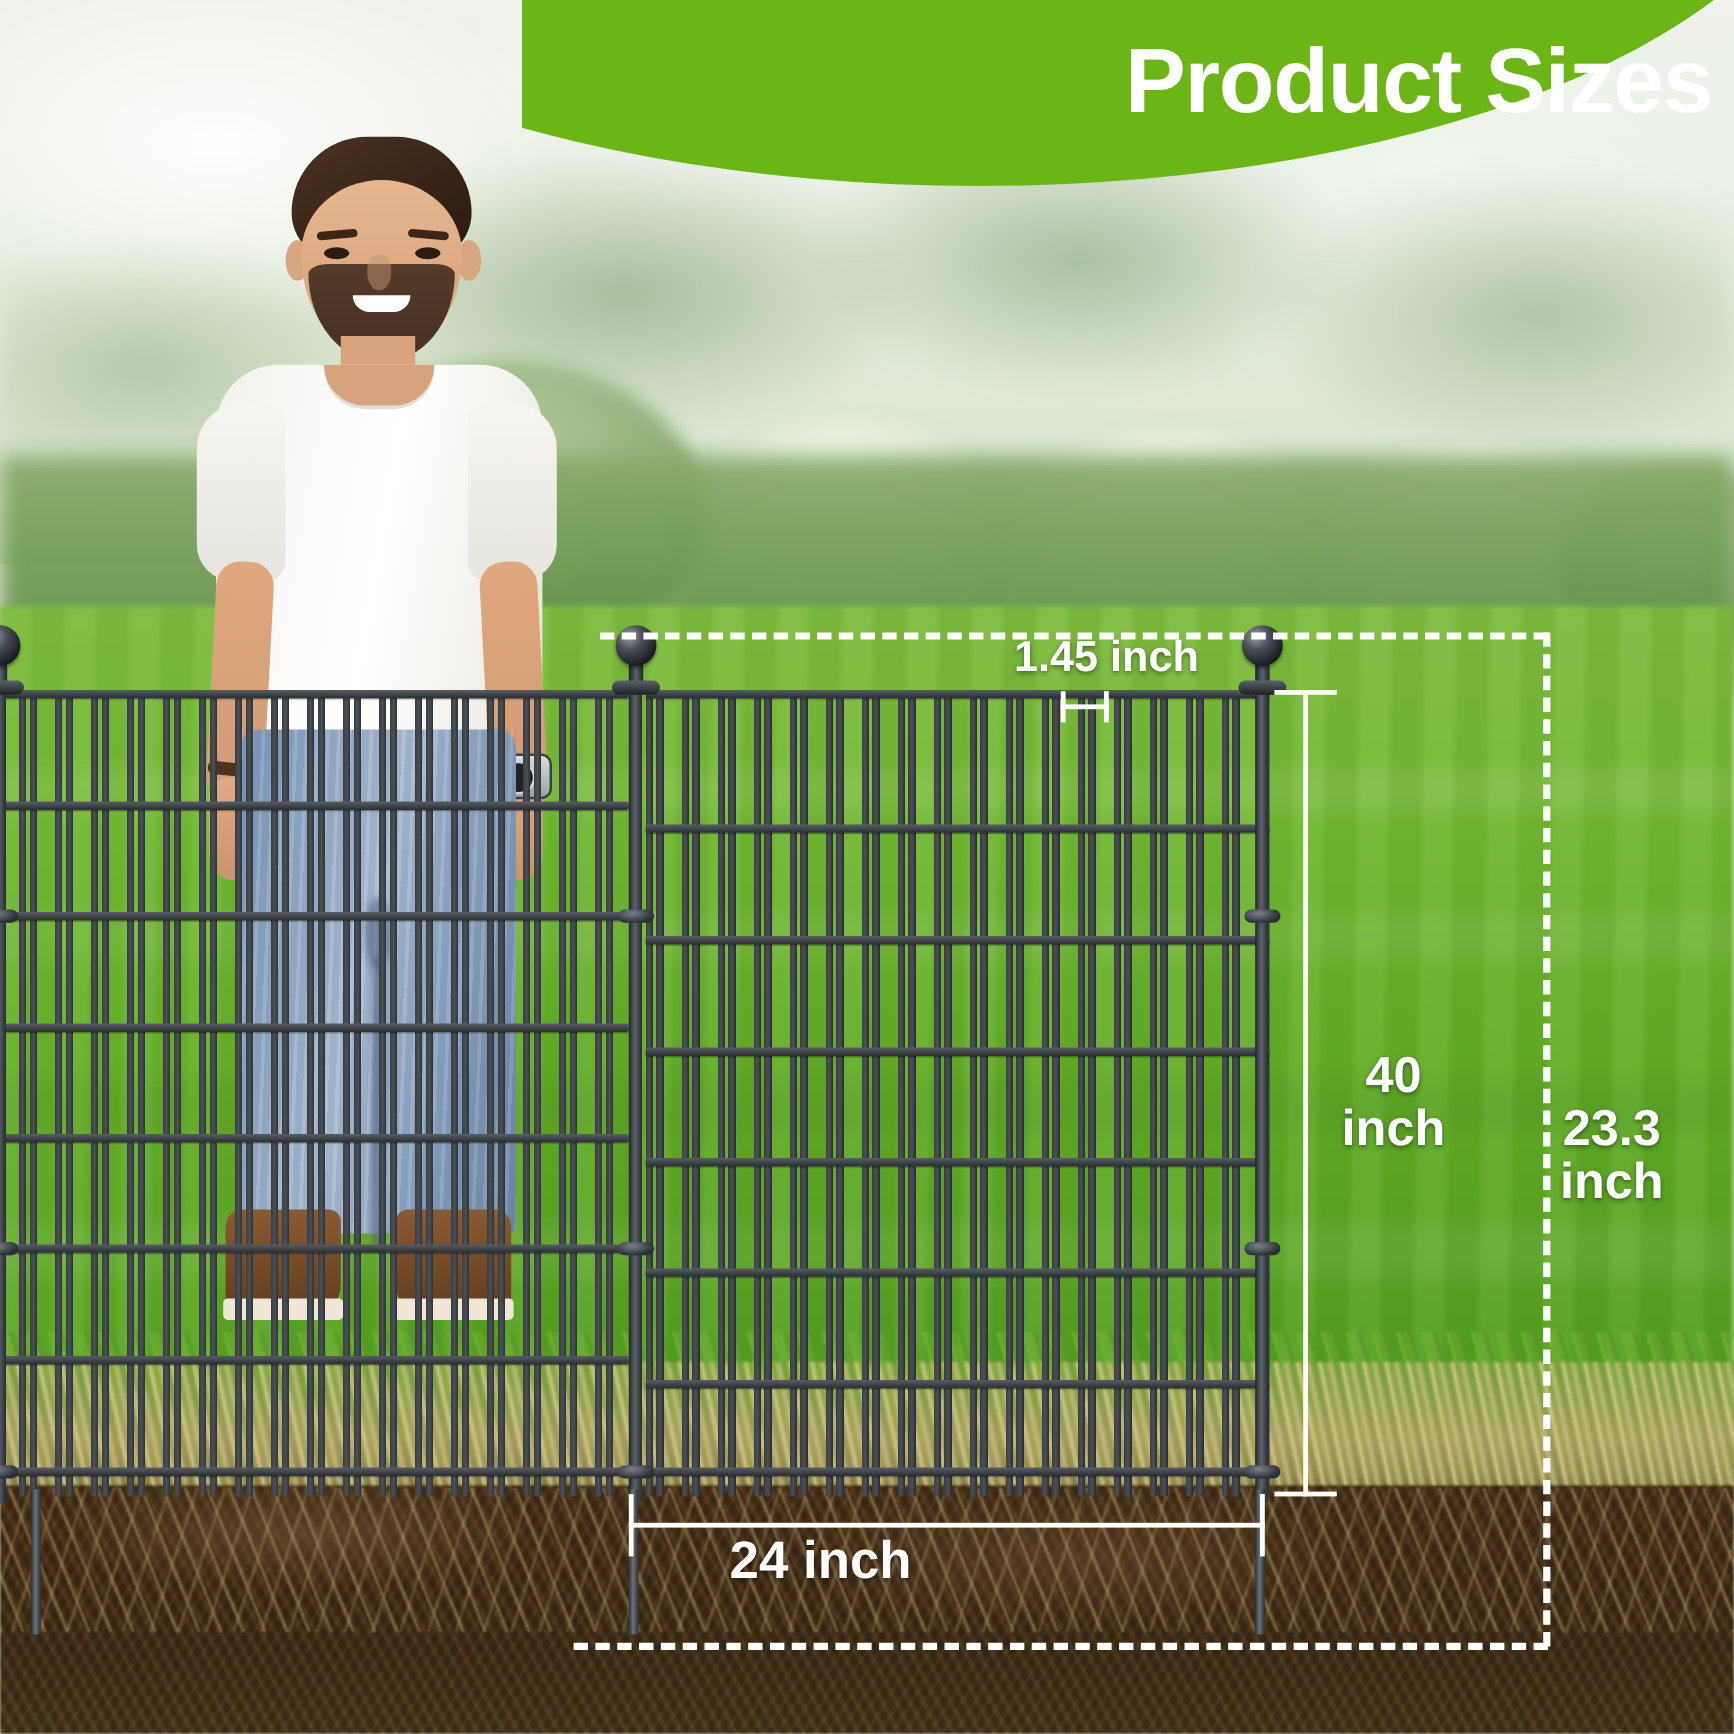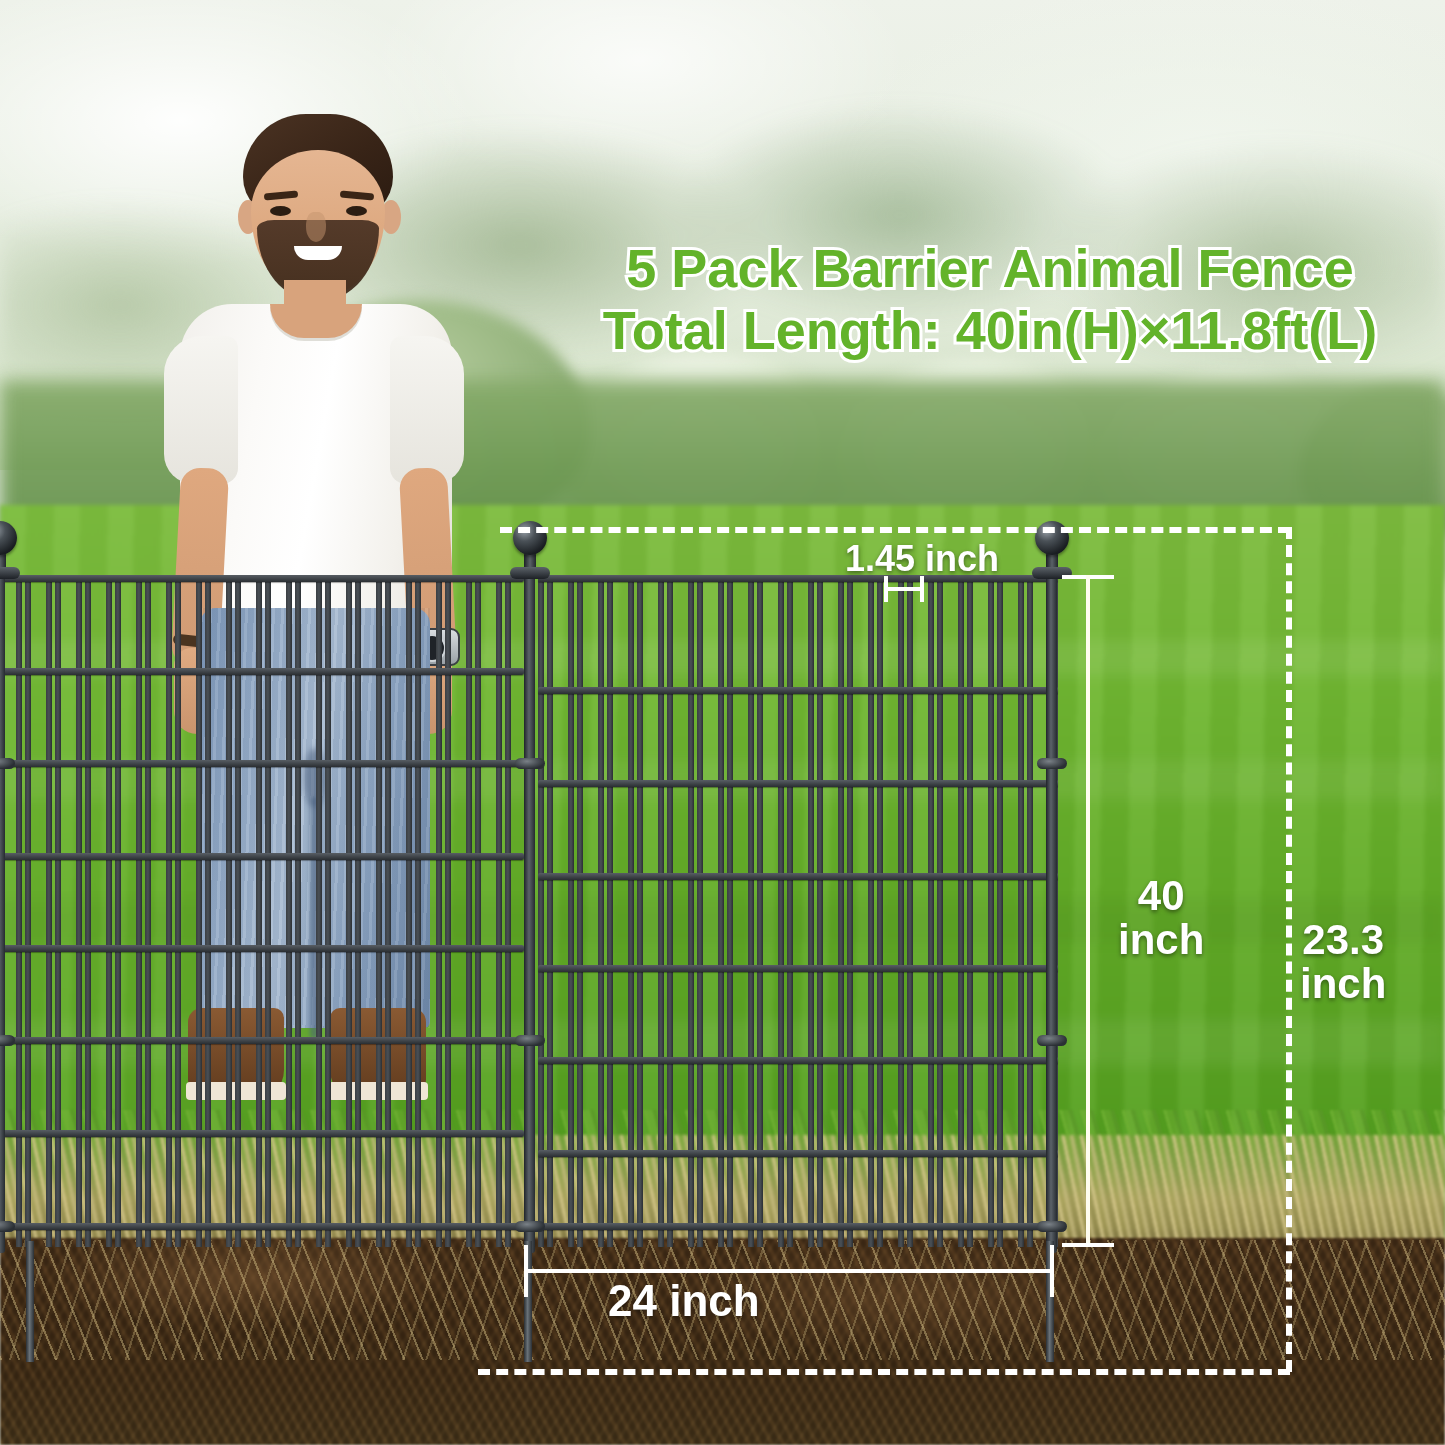--- a/index.html
+++ b/index.html
@@ -272,34 +272,34 @@
     <div class="cap-v" style="left:524px;top:1245px;height:52px;"></div>
     <div class="dline-h" style="left:524px;top:1269px;width:530px;"></div>
     <div class="cap-v" style="left:1050px;top:1245px;height:52px;"></div>
 
     <div class="brk" style="left:884px;top:576px;width:40px;height:26px;">
       <div class="bar" style="left:0;top:0;width:4px;height:26px;"></div>
       <div class="bar" style="left:0;top:11px;width:40px;height:4px;"></div>
       <div class="bar" style="left:36px;top:0;width:4px;height:26px;"></div>
     </div>
 
-    <div class="dimtext" style="left:845px;top:540px;font-size:36px;">1.45 inch</div>
+    <div class="dimtext" style="left:845px;top:528px;font-size:36px;">1.45 inch</div>
 
     <div class="dimtext" style="left:1118px;top:874px;font-size:42px;text-align:center;">
       <span>40</span><br>
       <span>inch</span>
     </div>
 
     <div class="dimtext" style="left:1300px;top:918px;font-size:42px;text-align:center;">
       <span>23.3</span><br>
       <span>inch</span>
     </div>
 
     <div class="dimtext" style="left:608px;top:1278px;font-size:44px;">24 inch</div>
   </div>
 
-  <div id="headline">
-    <span class="ln">5 Pack Barrier Animal Fence</span>
-    <span class="ln">Total Length: 40in(H)×11.8ft(L)</span>
+
+  <div id="banner">
+    <div class="blob" style="background: rgb(108, 181, 22);"></div>
+    <div id="banner-title">Product Sizes</div>
   </div>
 
-
 </div>
 
 </body></html>

